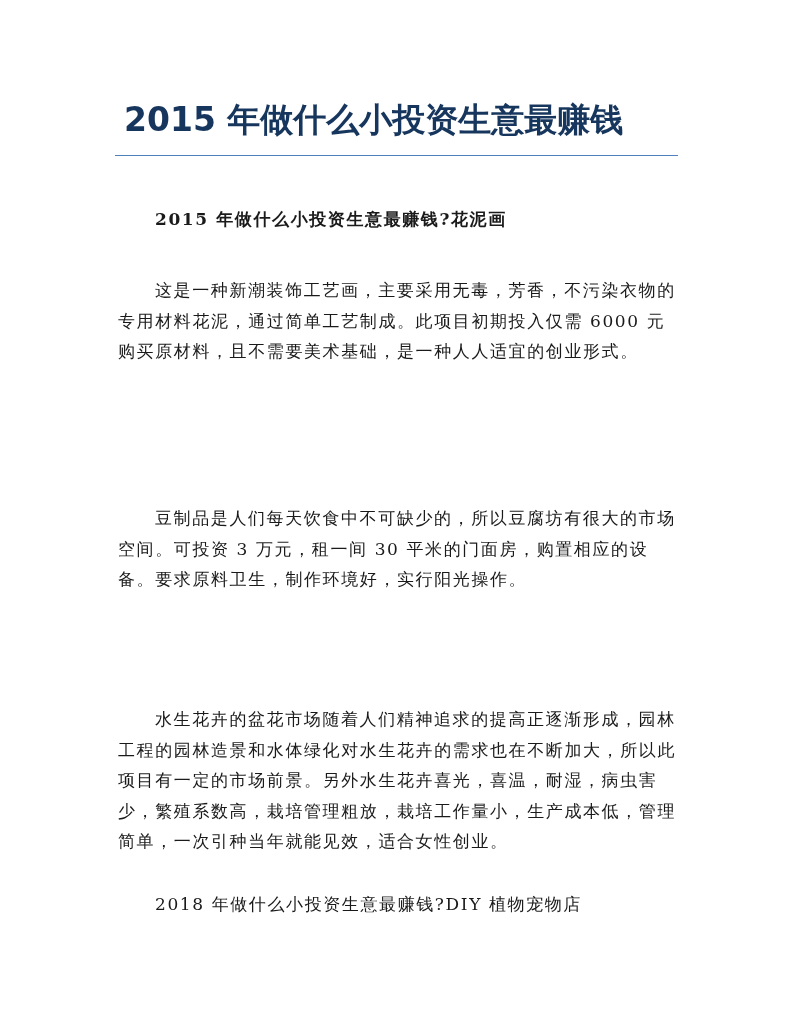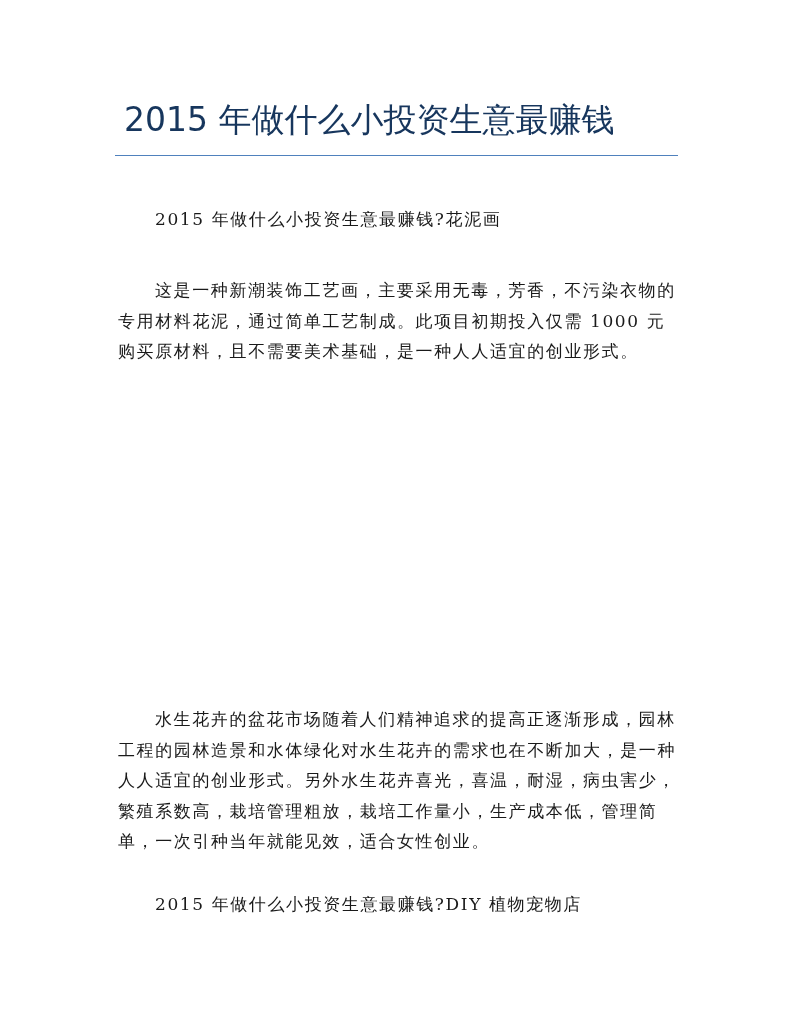--- a/index.html
+++ b/index.html
@@ -1,38 +1,39 @@
 <!DOCTYPE html>
 <html><head>
 <meta charset="utf-8">
 <style>
   html, body { margin: 0; padding: 0; background: #ffffff; }
   body { width: 792px; height: 1025px; position: relative; overflow: hidden; }
   .page { position: absolute; left: 0; top: 0; width: 792px; height: 1025px; background: #ffffff; }
   .title {
     position: absolute; left: 124px; top: 98px;
     font-family: "DejaVu Sans", "Liberation Sans", sans-serif;
-    font-size: 33px; color: #17365d; white-space: nowrap; letter-spacing: 0px;
+    font-size: 33px; color: #17365d; white-space: nowrap; letter-spacing: 0px; font-weight: bold;
   }
   .rule { position: absolute; left: 115px; top: 155px; width: 563px; height: 1px; background: #4f81bd; }
   .text {
     position: absolute; left: 118px; width: 560px;
     font-family: "DejaVu Serif", "Liberation Serif", serif;
     font-size: 17px; color: #1a1a1a; line-height: 30.5px; letter-spacing: 1.6px;
   }
   .heading { text-indent: 37px; white-space: nowrap; }
   .para { text-indent: 37px; }
 </style>
 </head>
 <body>
 
 <div class="page">
   <div class="title">2015 年做什么小投资生意最赚钱</div>
   <div class="rule"></div>
 
-  <div class="text heading" style="top:204px;">2015 年做什么小投资生意最赚钱?花泥画</div>
-  <div class="text para" style="top:275px;">这是一种新潮装饰工艺画，主要采用无毒，芳香，不污染衣物的专用材料花泥，通过简单工艺制成。此项目初期投入仅需 1000 元购买原材料，且不需要美术基础，是一种人人适宜的创业形式。</div>
+  <div class="text heading" style="top:204px;font-weight:bold;">2015 年做什么小投资生意最赚钱?花泥画</div>
+  <div class="text para" style="top:275px;">这是一种新潮装饰工艺画，主要采用无毒，芳香，不污染衣物的专用材料花泥，通过简单工艺制成。此项目初期投入仅需 6000 元购买原材料，且不需要美术基础，是一种人人适宜的创业形式。</div>
 
+  <div class="text para" style="top:503px;">豆制品是人们每天饮食中不可缺少的，所以豆腐坊有很大的市场空间。可投资 3 万元，租一间 30 平米的门面房，购置相应的设备。要求原料卫生，制作环境好，实行阳光操作。</div>
 
-  <div class="text para" style="top:704px;">水生花卉的盆花市场随着人们精神追求的提高正逐渐形成，园林工程的园林造景和水体绿化对水生花卉的需求也在不断加大，是一种人人适宜的创业形式。另外水生花卉喜光，喜温，耐湿，病虫害少，繁殖系数高，栽培管理粗放，栽培工作量小，生产成本低，管理简单，一次引种当年就能见效，适合女性创业。</div>
+  <div class="text para" style="top:704px;">水生花卉的盆花市场随着人们精神追求的提高正逐渐形成，园林工程的园林造景和水体绿化对水生花卉的需求也在不断加大，所以此项目有一定的市场前景。另外水生花卉喜光，喜温，耐湿，病虫害少，繁殖系数高，栽培管理粗放，栽培工作量小，生产成本低，管理简单，一次引种当年就能见效，适合女性创业。</div>
 
-  <div class="text heading" style="top:889px;">2015 年做什么小投资生意最赚钱?DIY 植物宠物店</div>
+  <div class="text heading" style="top:889px;">2018 年做什么小投资生意最赚钱?DIY 植物宠物店</div>
 </div>
 
 </body></html>

